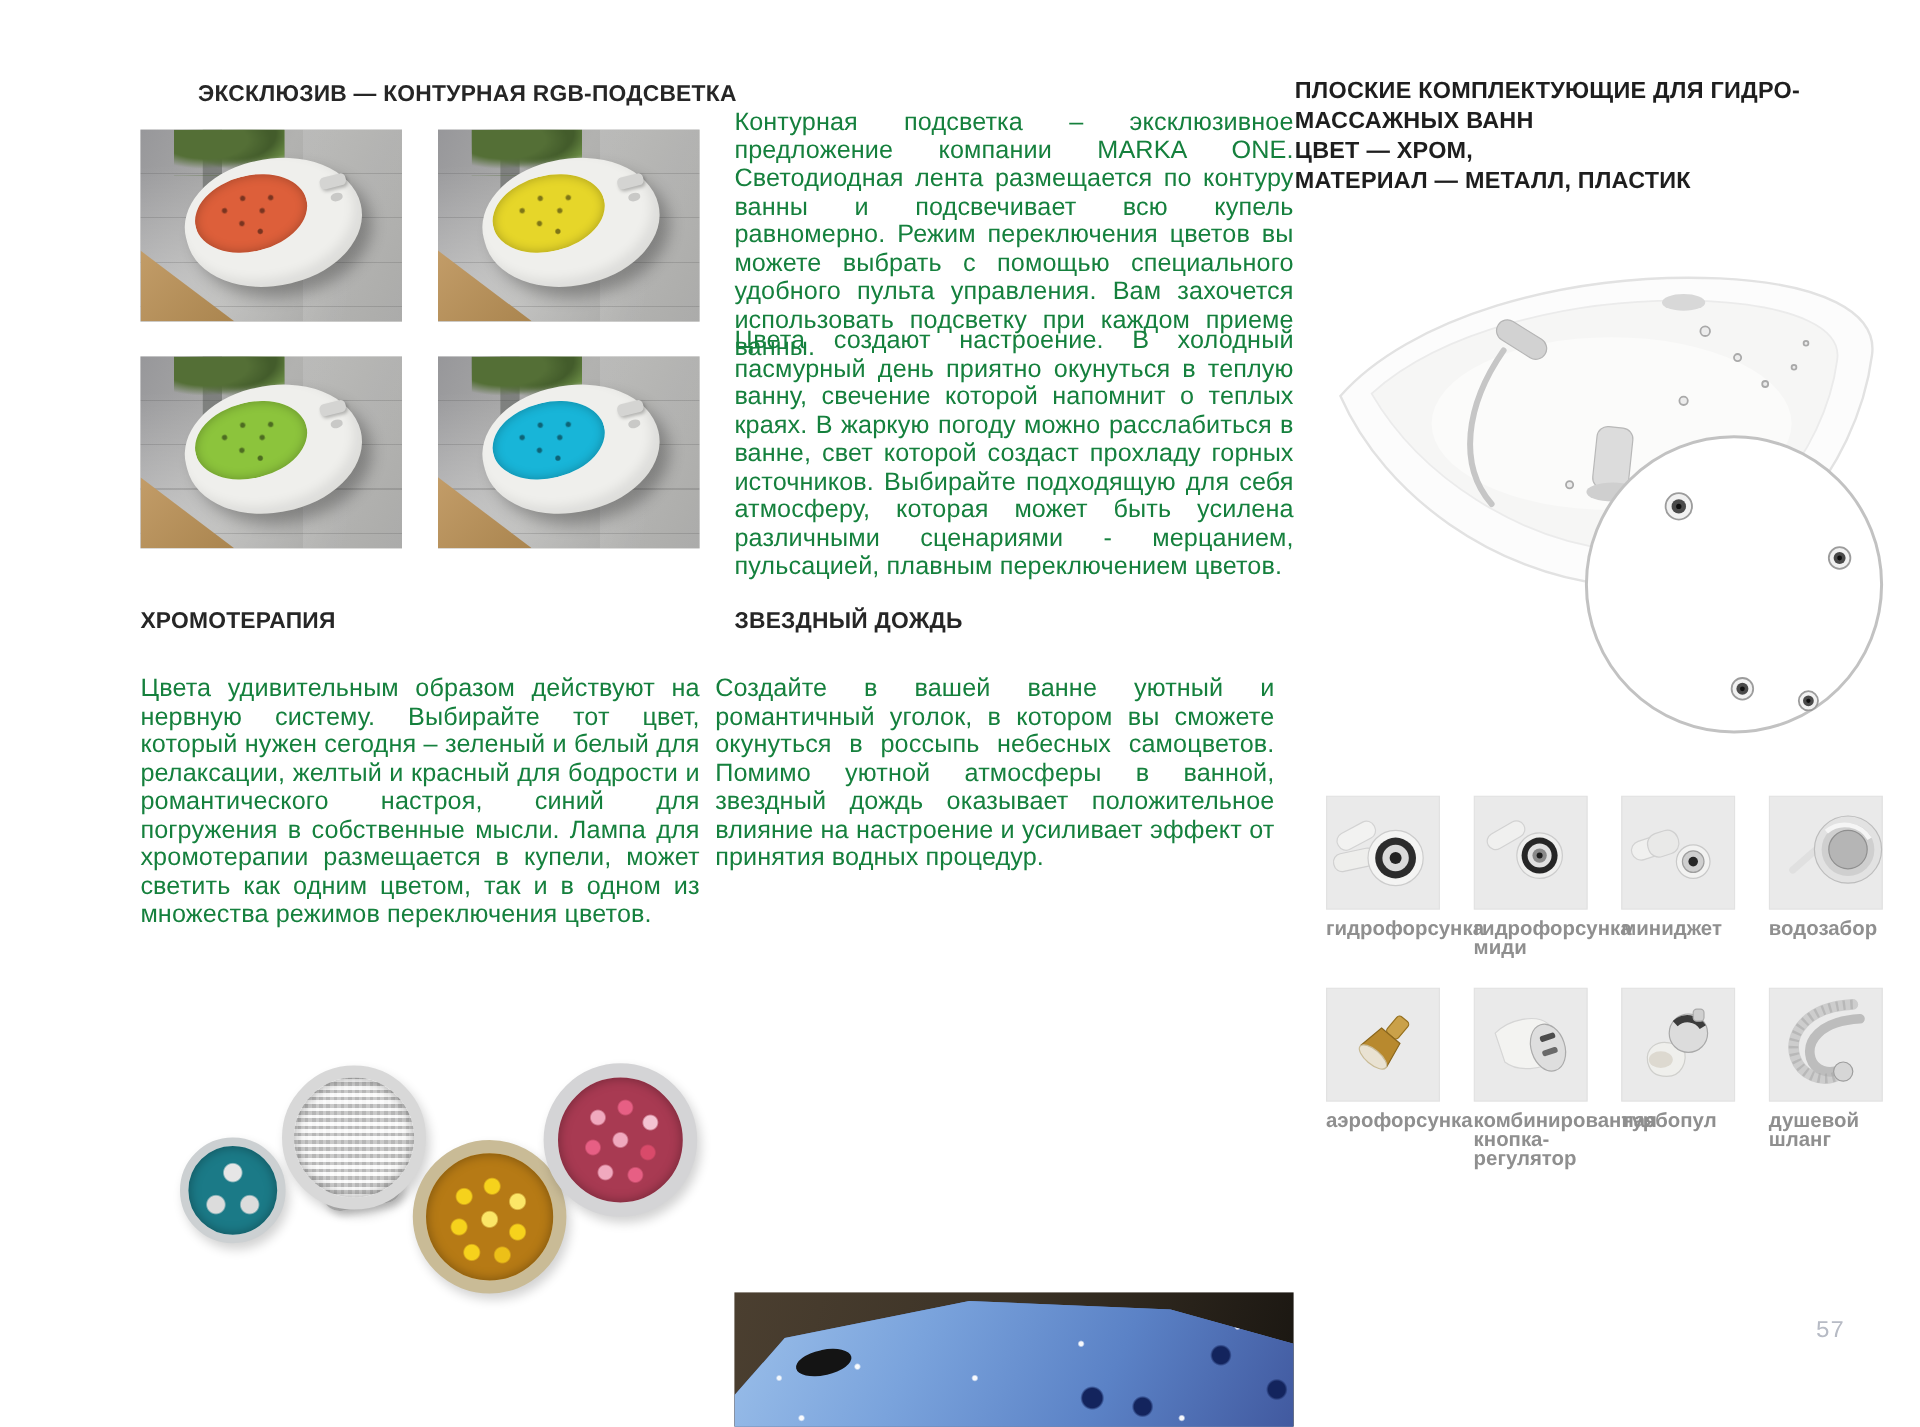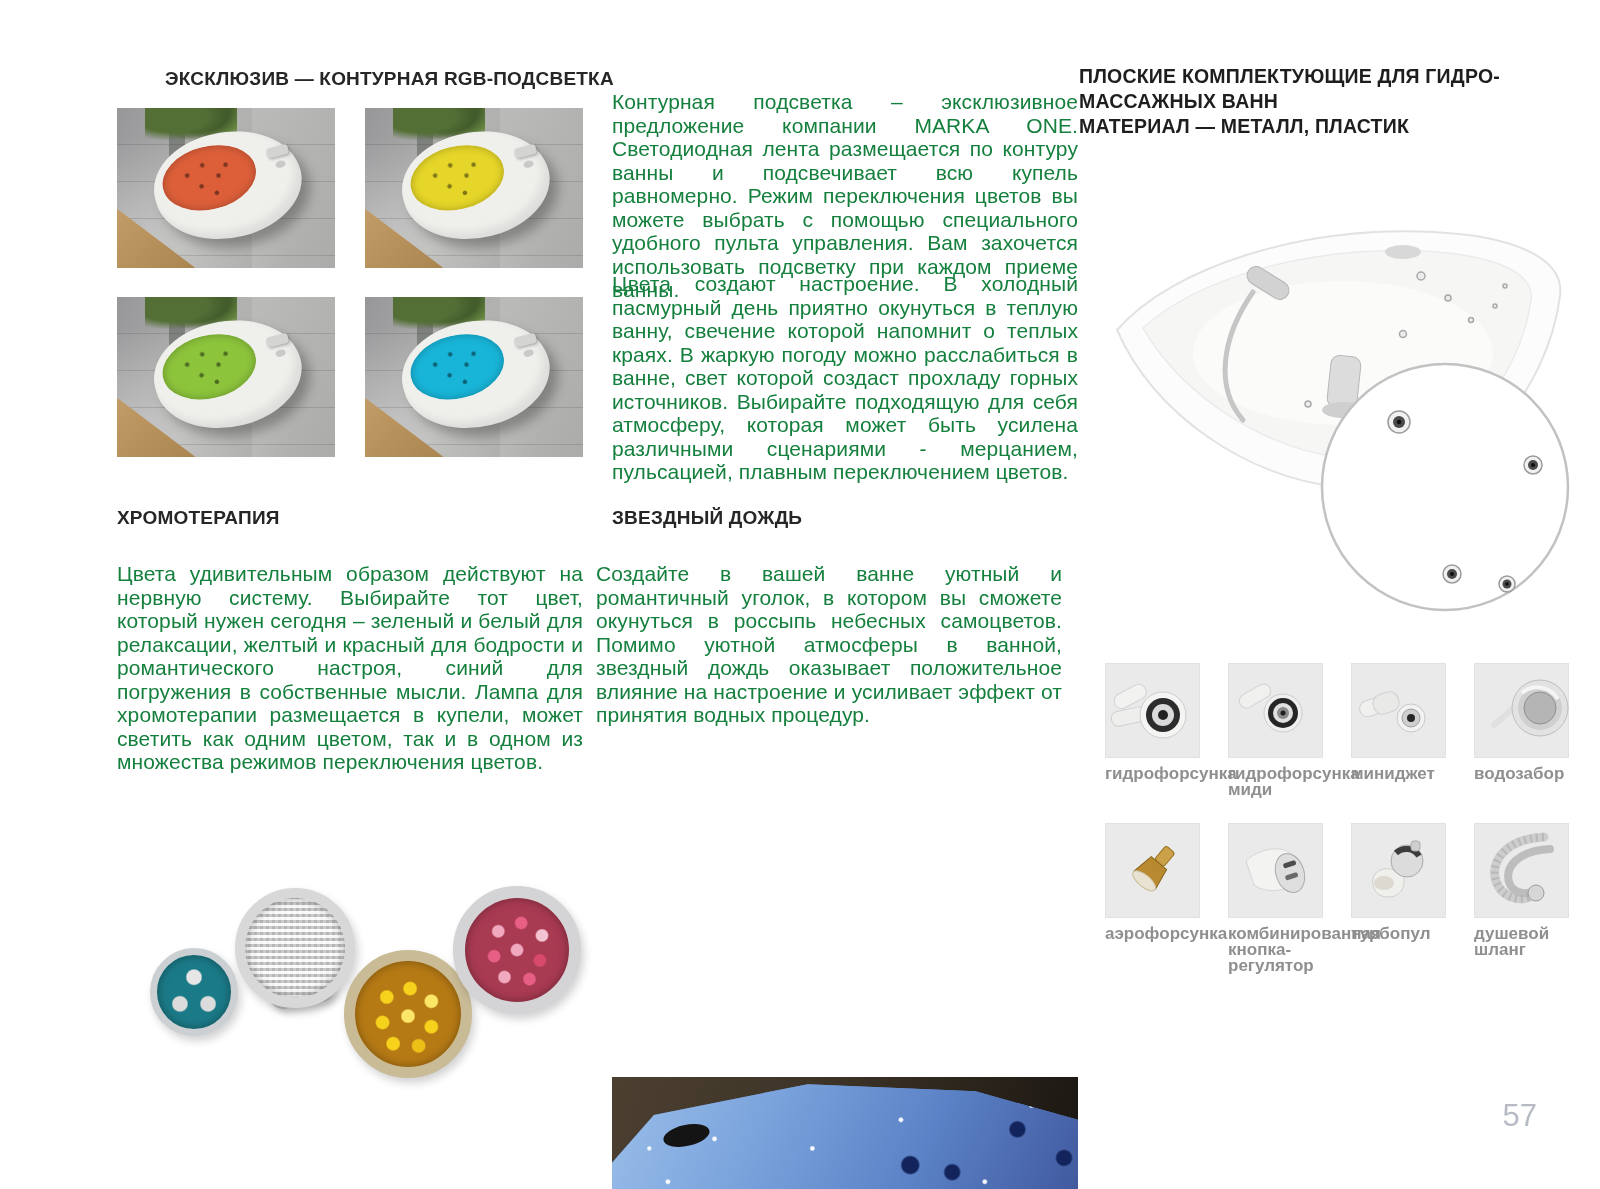--- a/index.html
+++ b/index.html
@@ -9,21 +9,21 @@
   }
   .abs { position:absolute; }
 
   
   h1, h2 { margin:0; font-weight:700; color:#262626; font-size:19px; line-height:25px; letter-spacing:.2px; }
   .body-text {
     font-size:21px; line-height:23.5px; color:#15803d; text-align:justify;
     letter-spacing:.1px;
   }
   .right-title div { font-weight:700; color:#1e1e1e; font-size:19.5px; line-height:25px; letter-spacing:.2px; }
-  .page-number { font-size:31px; color:#b7bbc5; }
+  .page-number { font-size:20px; color:#b7bbc5;font-family:Liberation Mono, monospace; }
 
   
   .tub-grid { display:grid; grid-template-columns:218px 218px; column-gap:30px; row-gap:29px; }
   .scene { position:relative; width:218px; height:160px; overflow:hidden;
     background:linear-gradient(115deg,#97979a 0%,#b2b2b0 45%,#a0a09e 100%); }
   .scene .tiles { position:absolute; inset:0;
     background-image:
       repeating-linear-gradient(180deg, rgba(255,255,255,0) 0 36px, rgba(70,70,70,.20) 36px 37px),
       linear-gradient(90deg, rgba(255,255,255,0) 0 62%, rgba(255,255,255,.12) 62%),
       radial-gradient(ellipse at 12% 82%, rgba(255,255,255,.30), rgba(255,255,255,0) 55%); }
@@ -205,20 +205,21 @@
   <div class="abs star-photo" style="left:612px; top:822px;">
     <div class="sp-water"></div>
     <div class="sp-rim"></div>
     <div class="sp-dark"></div>
     <div class="sp-headrest"></div>
   </div>
 
   <div class="abs right-title" style="left:1079px; top:64px; width:490px;">
     <div>ПЛОСКИЕ КОМПЛЕКТУЮЩИЕ ДЛЯ ГИДРО-</div>
     <div>МАССАЖНЫХ ВАНН</div>
+    <div>ЦВЕТ — ХРОМ,</div>
     <div>МАТЕРИАЛ — МЕТАЛЛ, ПЛАСТИК</div>
   </div>
 
   <div class="abs illustration" style="left:1103px; top:188px;">
     <svg width="477" height="455" viewBox="0 0 477 455">
       <path d="M14,142 C70,78 200,38 330,44 C415,48 462,72 457,108 C451,155 428,205 392,243 C355,281 296,306 235,299 C145,289 52,228 14,142 Z" fill="#fcfcfc" stroke="#e2e2e2" stroke-width="2"></path>
       <path d="M40,140 C95,90 205,58 320,63 C395,67 432,86 428,112 C423,150 404,192 374,224 C342,256 292,276 240,270 C165,261 82,212 40,140 Z" fill="#f6f6f5" stroke="#ebebeb" stroke-width="1.5"></path>
       <ellipse cx="240" cy="165" rx="150" ry="72" fill="#fbfbfa"></ellipse>
       <g fill="#ececec" stroke="#a9a9a9" stroke-width="1.5">
         <circle cx="318" cy="88" r="4"></circle>

